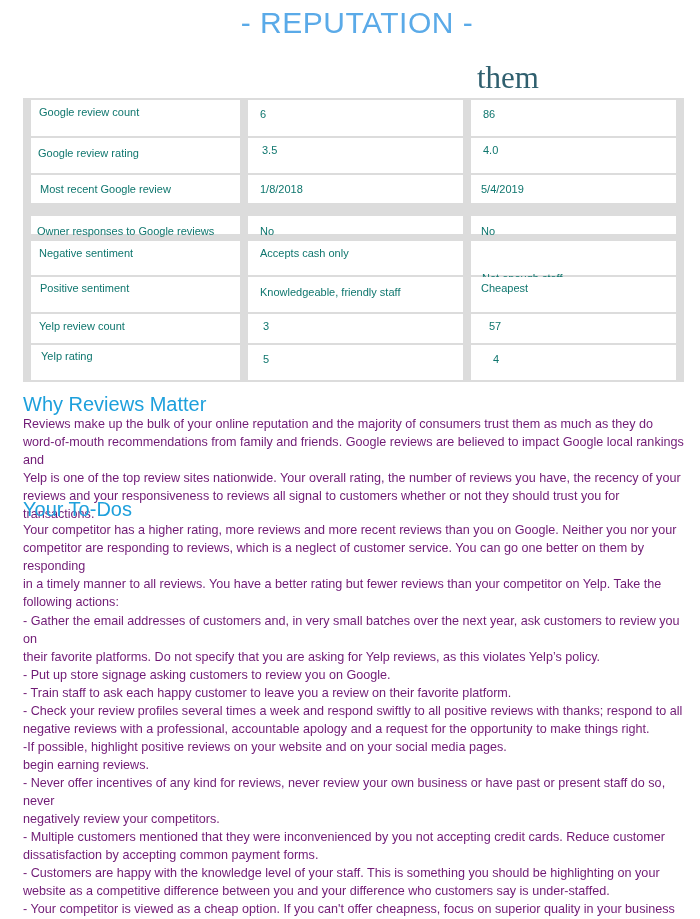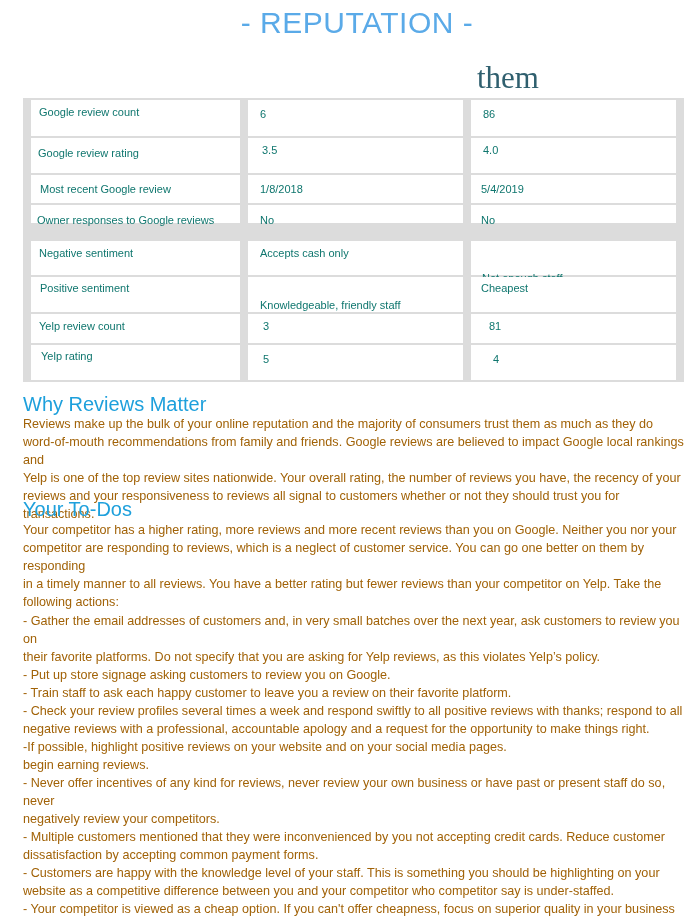--- a/index.html
+++ b/index.html
@@ -71,21 +71,21 @@
       left: 23px;
       font-size: 20px;
       color: #1ea0dc;
     }
     .para {
       position: absolute;
       left: 23px;
       width: 668px;
       font-size: 12.6px;
       line-height: 18px;
-      color: #a16207;
+      color: #701a75;
     }
     .para p {
       margin: 0;
     }
   </style>
 </head>
 <body>
 
 <div class="page-title">- REPUTATION -</div>
 
@@ -123,21 +123,21 @@
         <span style="left:9px;top:8px;">Most recent Google review</span>
       </div>
     <div class="cell you">
         <span style="left:12px;top:8px;">1/8/2018</span>
       </div>
     <div class="cell them">
         <span style="left:10px;top:8px;">5/4/2019</span>
       </div>
   </div>
 
-  <div class="row" style="top:105px;height:20px;">
+  <div class="row" style="top:116px;height:20px;">
     <div class="cell label">
         <span style="left:6px;top:9px;">Owner responses to Google reviews</span>
       </div>
     <div class="cell you">
         <span style="left:12px;top:9px;">No</span>
       </div>
     <div class="cell them">
         <span style="left:10px;top:9px;">No</span>
       </div>
   </div>
@@ -152,36 +152,36 @@
     <div class="cell them">
         <span style="left:11px;top:4px;margin-top:27px;">Not enough staff</span>
       </div>
   </div>
 
   <div class="row" style="top:177px;height:37px;">
     <div class="cell label">
         <span style="left:9px;top:5px;">Positive sentiment</span>
       </div>
     <div class="cell you">
-        <span style="left:12px;top:22px;">Knowledgeable, friendly staff</span>
+        <span style="left:12px;top:9px;">Knowledgeable, friendly staff</span>
       </div>
     <div class="cell them">
         <span style="left:10px;top:5px;">Cheapest</span>
       </div>
   </div>
 
   <div class="row" style="top:214px;height:31px;">
     <div class="cell label">
         <span style="left:8px;top:6px;">Yelp review count</span>
       </div>
     <div class="cell you">
         <span style="left:15px;top:6px;">3</span>
       </div>
     <div class="cell them">
-        <span style="left:18px;top:6px;">81</span>
+        <span style="left:18px;top:6px;">57</span>
       </div>
   </div>
 
   <div class="row" style="top:245px;height:37px;">
     <div class="cell label">
         <span style="left:10px;top:5px;">Yelp rating</span>
       </div>
     <div class="cell you">
         <span style="left:15px;top:8px;">5</span>
       </div>
@@ -214,15 +214,15 @@
   <p>- Train staff to ask each happy customer to leave you a review on their favorite platform.</p>
   <p>- Check your review profiles several times a week and respond swiftly to all positive reviews with thanks; respond to all</p>
   <p>negative reviews with a professional, accountable apology and a request for the opportunity to make things right.</p>
   <p>-If possible, highlight positive reviews on your website and on your social media pages.</p>
   <p>begin earning reviews.</p>
   <p>- Never offer incentives of any kind for reviews, never review your own business or have past or present staff do so, never</p>
   <p>negatively review your competitors.</p>
   <p>- Multiple customers mentioned that they were inconvenienced by you not accepting credit cards. Reduce customer</p>
   <p>dissatisfaction by accepting common payment forms.</p>
   <p>- Customers are happy with the knowledge level of your staff. This is something you should be highlighting on your</p>
-  <p>website as a competitive difference between you and your competitor who competitor say is under-staffed.</p>
+  <p>website as a competitive difference between you and your difference who customers say is under-staffed.</p>
   <p>- Your competitor is viewed as a cheap option. If you can't offer cheapness, focus on superior quality in your business model.</p>
 </div>
 
 </body></html>

